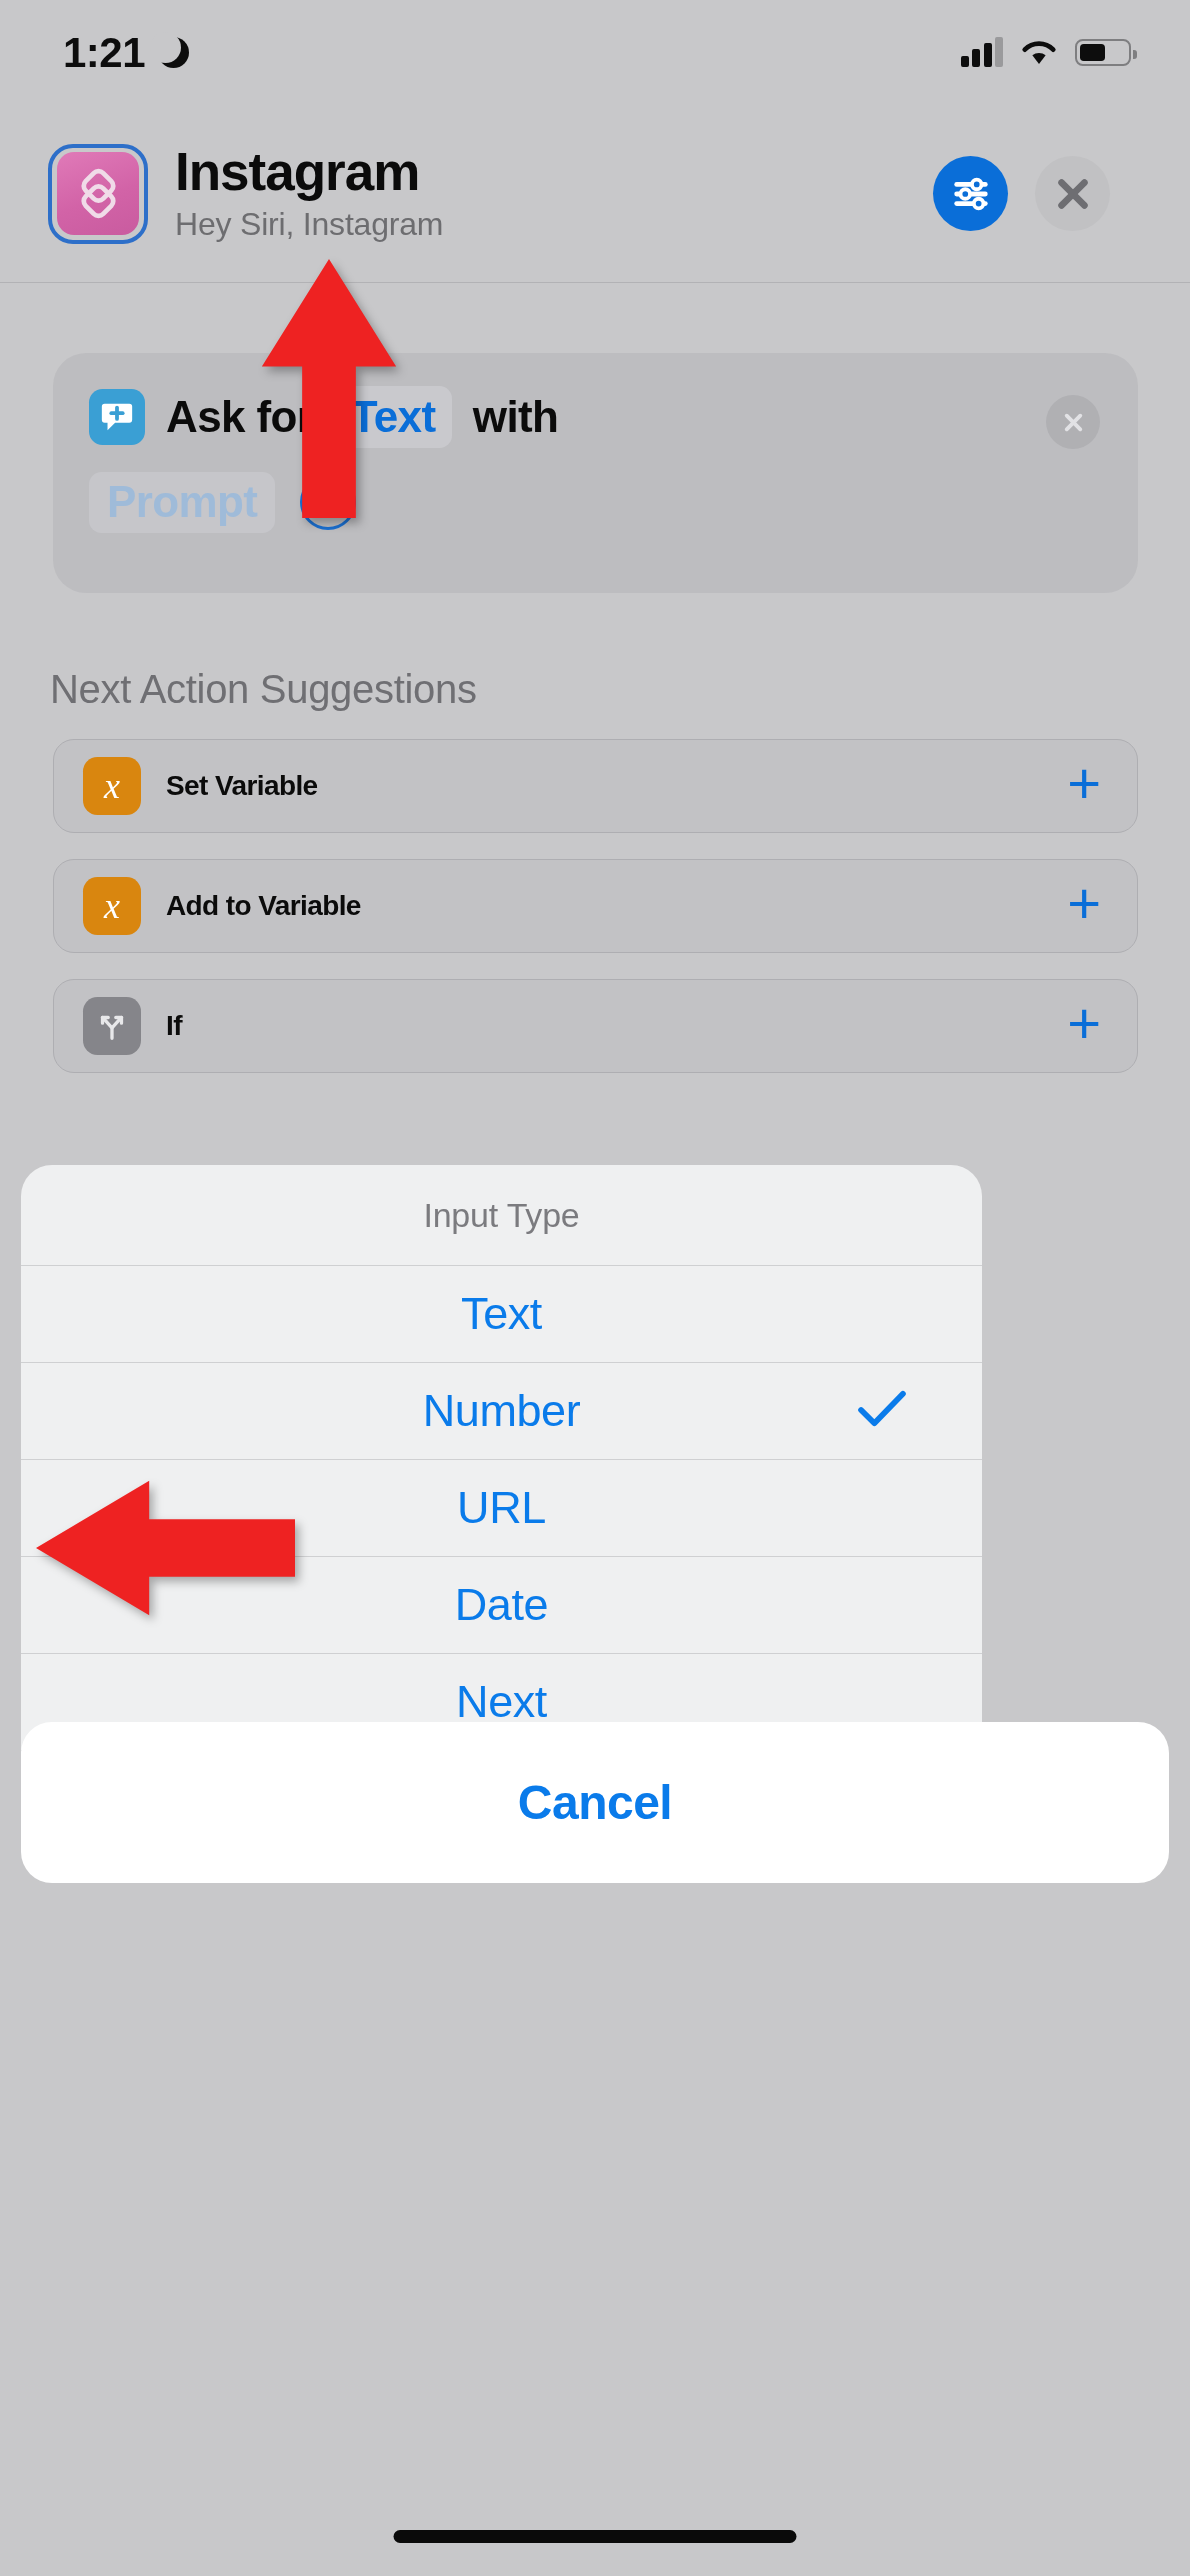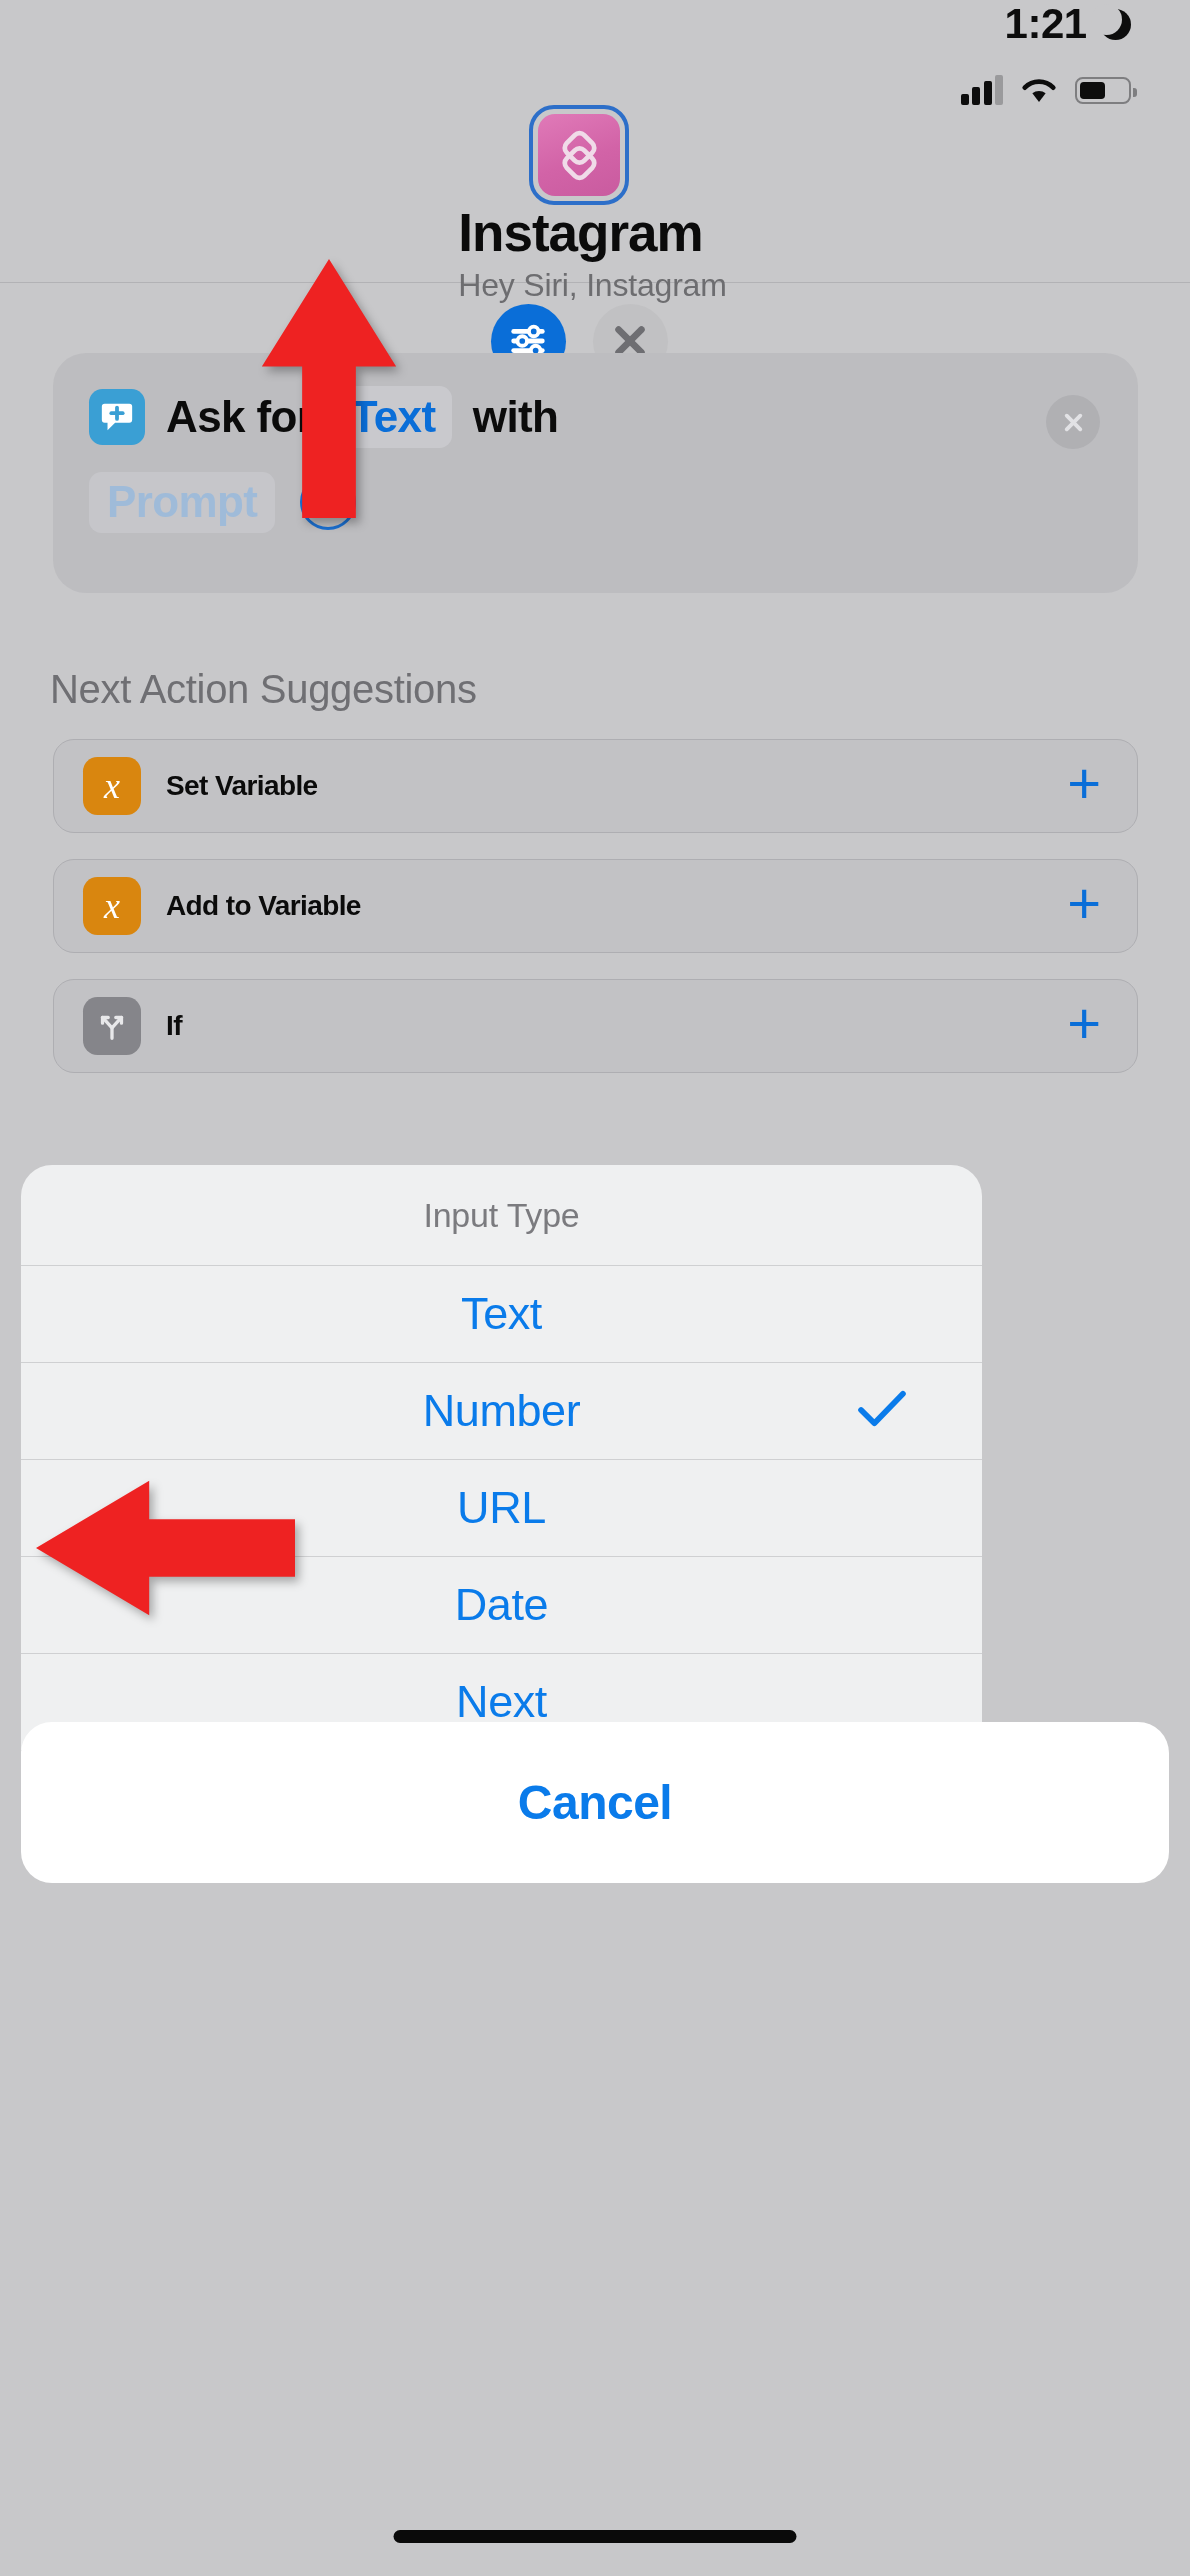--- a/index.html
+++ b/index.html
@@ -8,23 +8,22 @@
     font-family:"Liberation Sans", sans-serif;
     background:#c8c8ca;
     position:relative;
     overflow:hidden;
     -webkit-font-smoothing:antialiased;
   }
 
   
   .statusbar{
     position:absolute; top:0; left:0; width:1190px; height:105px;
-    display:flex; align-items:flex-end; justify-content:space-between;
+    display:flex; align-items:center; justify-content:space-between;
     padding:0 59px 0 63px;
-    flex-direction:column;
   }
   .sb-left{ display:flex; align-items:center; gap:13.4px; }
   .sb-time{ font-size:42px; font-weight:600; color:#0d0d0d; letter-spacing:-0.5px; }
   .sb-moon{ width:31px; height:31px; position:relative; }
   .sb-moon::before{
     content:""; position:absolute; inset:0;
     border-radius:50%; background:#0d0d0d;
   }
   .sb-moon::after{
     content:""; position:absolute; left:-8.6px; top:-4.8px;
@@ -46,21 +45,20 @@
     content:""; position:absolute; right:-7.7px; top:8.6px;
     width:3.8px; height:9.6px; background:#7e7e80; border-radius:0 2.9px 2.9px 0;
   }
   .sb-batt b{ display:block; height:100%; width:55%; background:#0d0d0d; border-radius:3.8px; }
 
   
   .navbar{
     position:absolute; top:105px; left:0; width:1190px; height:178px;
     display:flex; align-items:center; padding:0 80px 0 48px;
     border-bottom:1.9px solid #b2b2b5;
-    flex-direction:column;
   }
   .shortcut-icon-wrap{
     width:100px; height:100px; border-radius:25px;
     border:4.8px solid #2d6fc9; padding:4.8px; flex:0 0 auto;
   }
   .shortcut-icon{
     width:100%; height:100%; border-radius:17px;
     background:linear-gradient(160deg,#e07ab8 0%,#d263a7 55%,#c95b9f 100%);
     display:flex; align-items:center; justify-content:center;
   }

